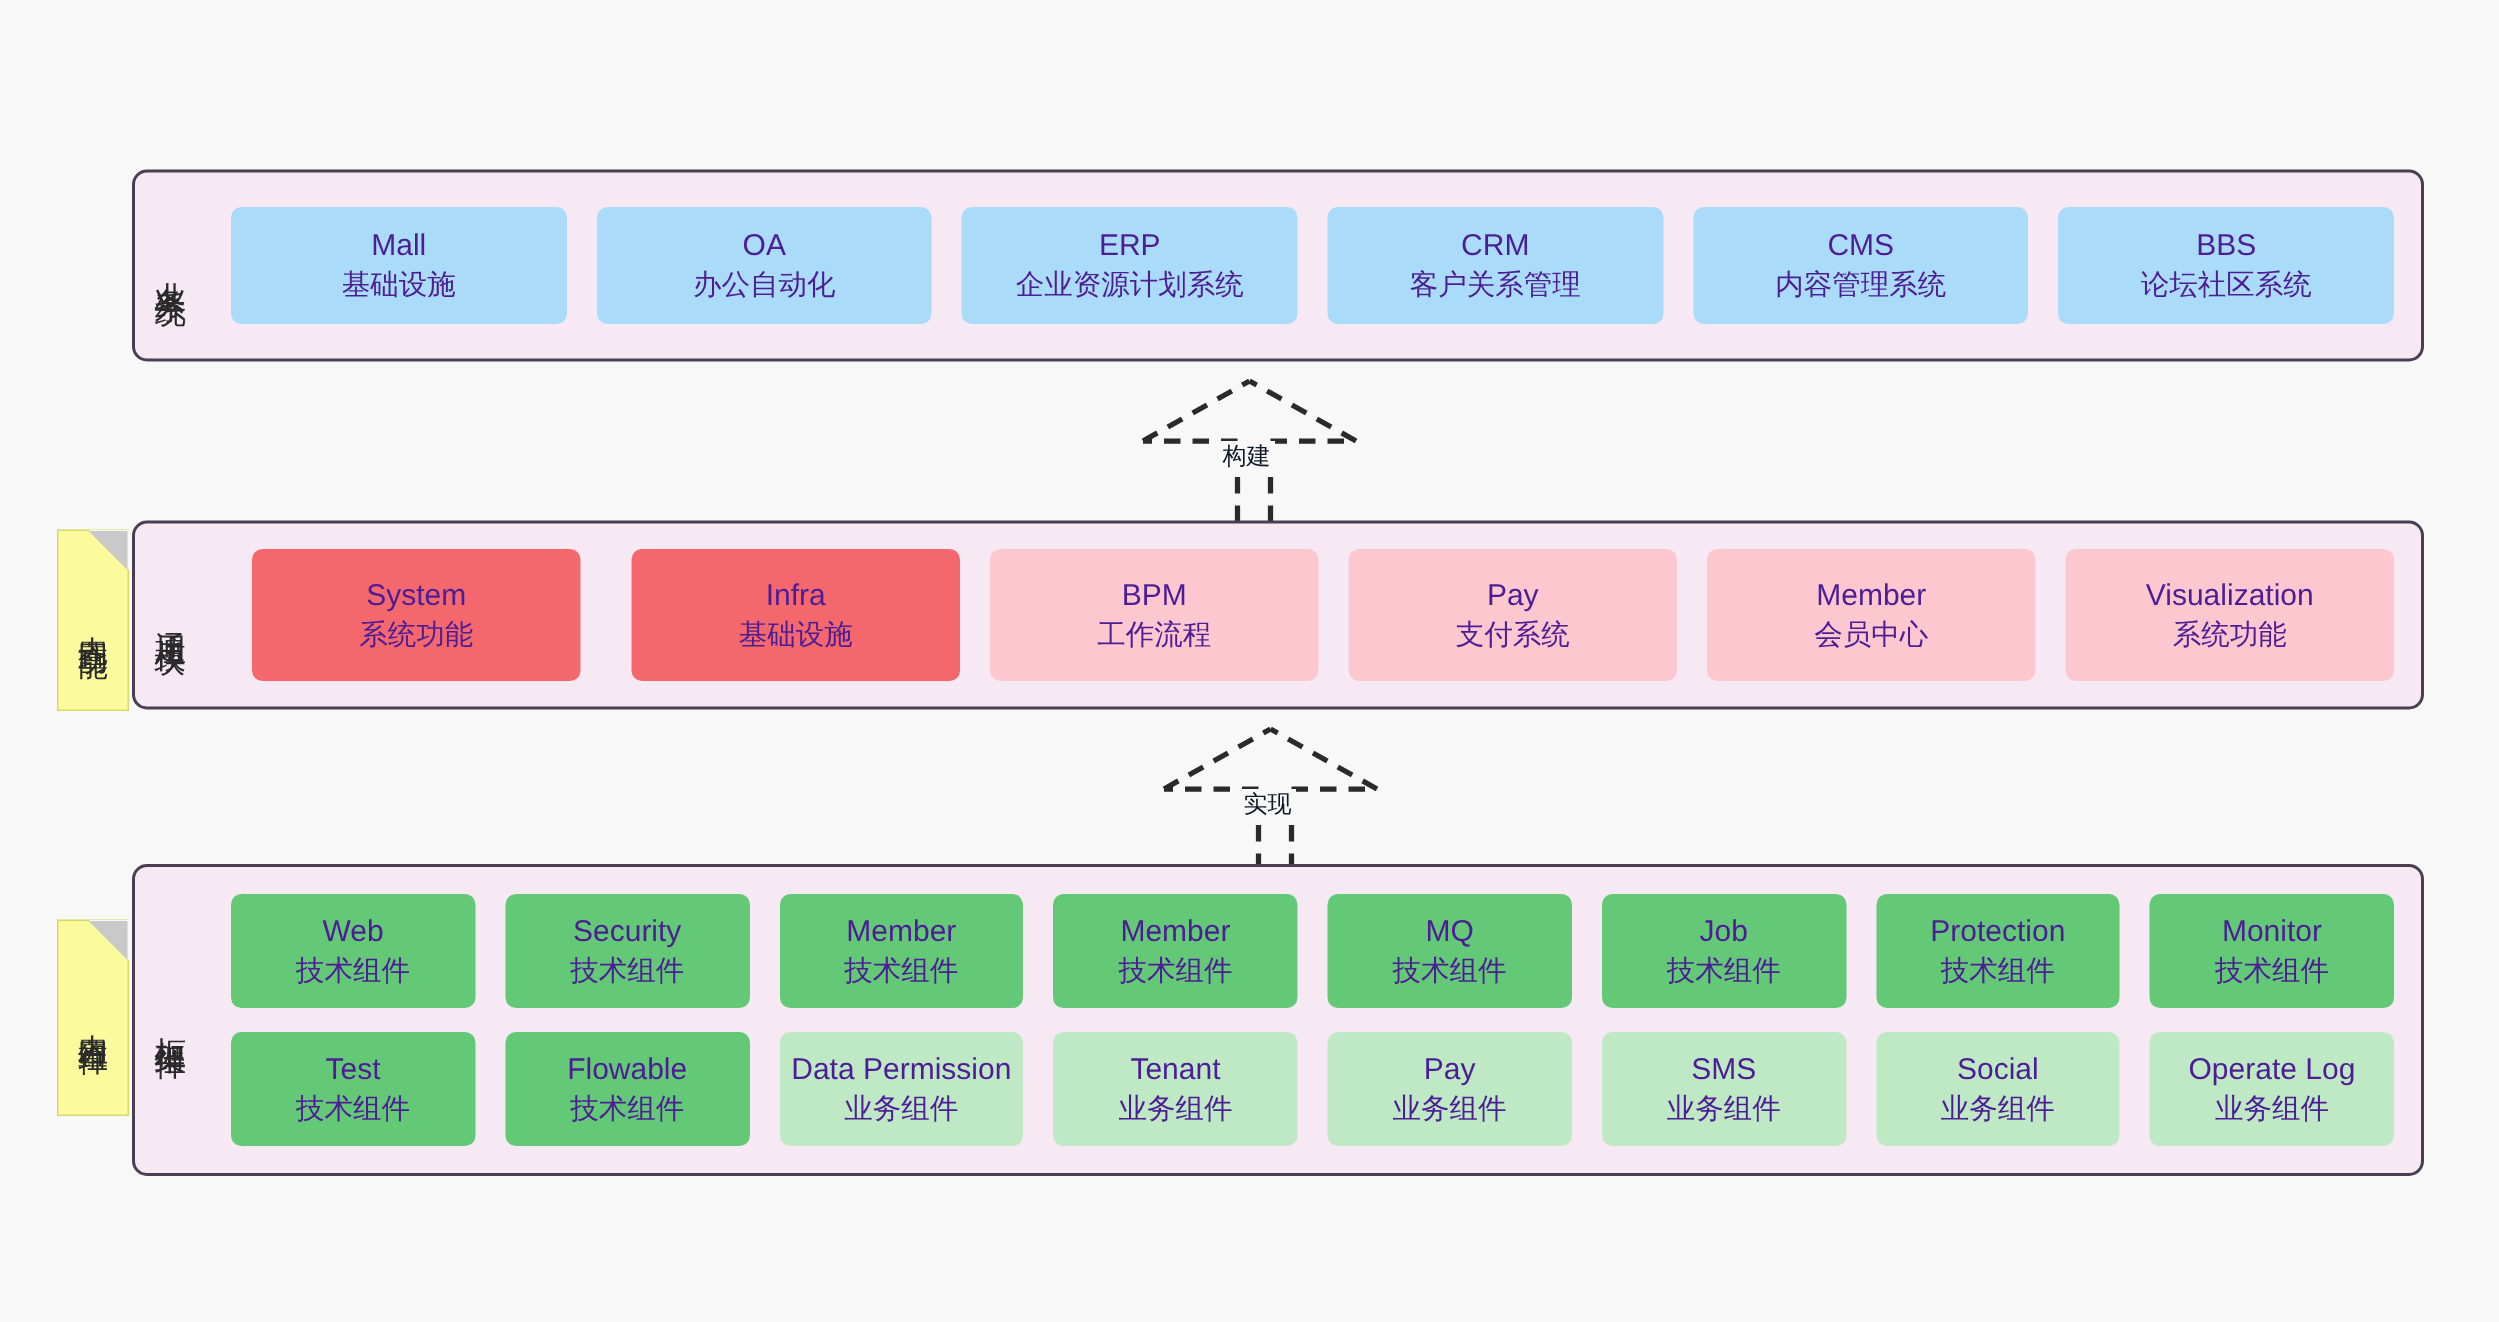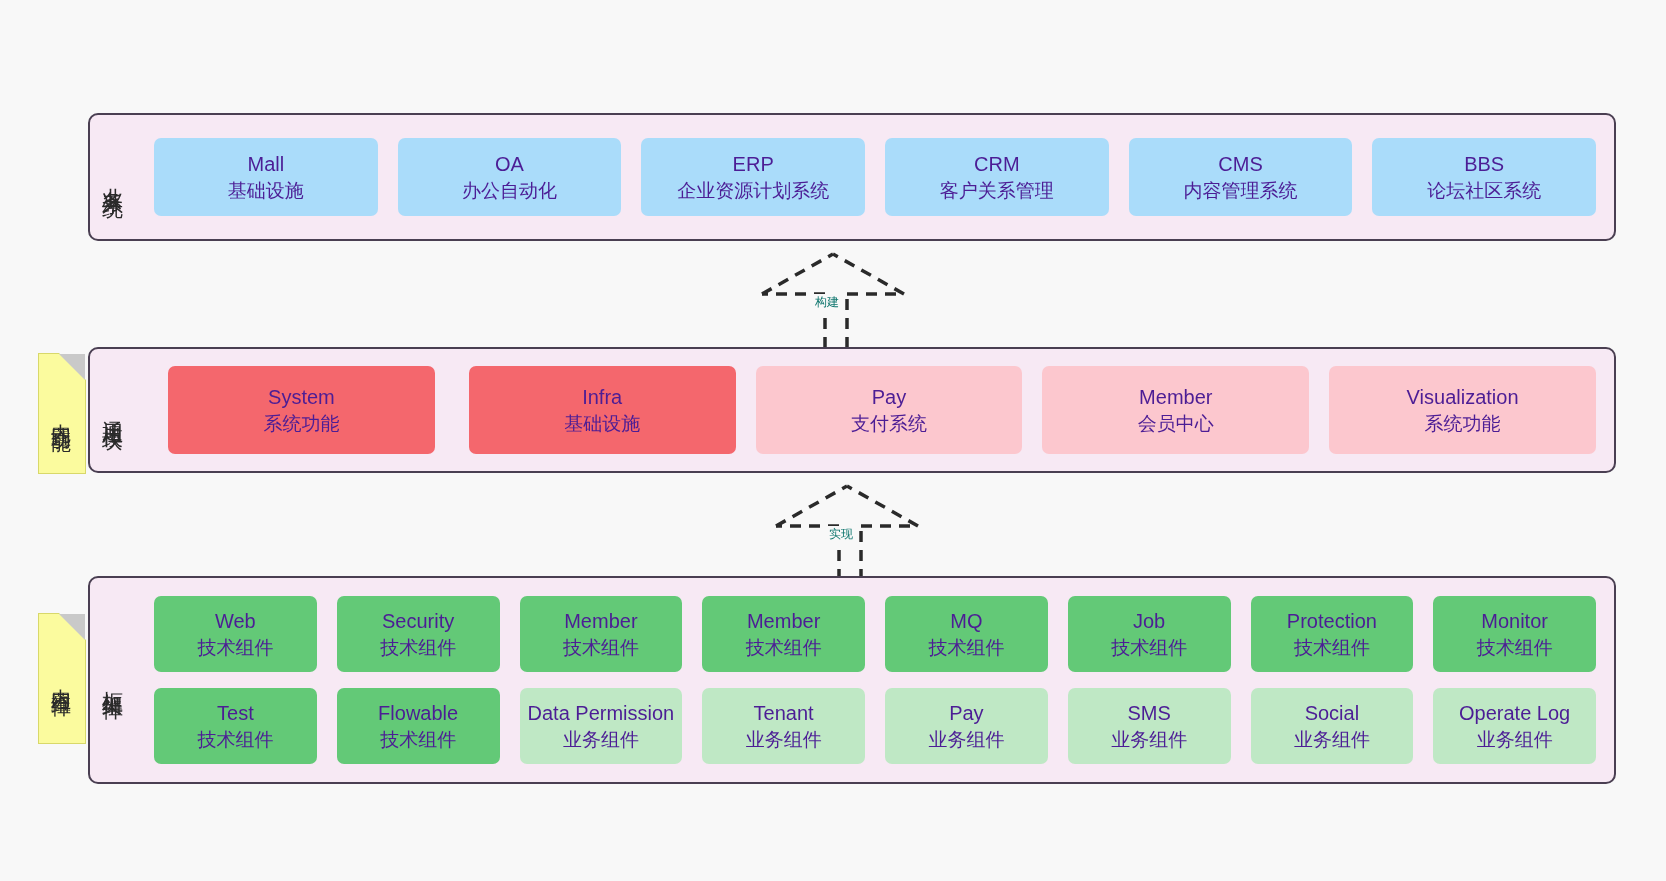--- a/index.html
+++ b/index.html
@@ -112,22 +112,22 @@
     top: -1px; right: -1px;
     width: 27px; height: 27px;
     background: #f8f8f8;
     clip-path: polygon(0 0, 100% 0, 100% 100%);
   }
 
   
   .arrow { position: absolute; }
   .arrow-label {
     position: absolute;
-    font-size: 12px;
-    color: #0f766e;
+    font-size: 16px;
+    color: #0f172a;
     background: #f8f8f8;
     padding: 0 3px;
     user-select: none;
     white-space: nowrap;
   }
 </style>
 </head>
 <body>
 
 <div id="canvas">
@@ -184,20 +184,24 @@
       <div class="row">
         <div class="node red h-module">
           <span class="t1">System</span>
           <span class="t2">系统功能</span>
         </div>
         <div class="node red h-module">
           <span class="t1">Infra</span>
           <span class="t2">基础设施</span>
         </div>
         <div class="node pink h-module">
+          <span class="t1">BPM</span>
+          <span class="t2">工作流程</span>
+        </div>
+        <div class="node pink h-module">
           <span class="t1">Pay</span>
           <span class="t2">支付系统</span>
         </div>
         <div class="node pink h-module">
           <span class="t1">Member</span>
           <span class="t2">会员中心</span>
         </div>
         <div class="node pink h-module">
           <span class="t1">Visualization</span>
           <span class="t2">系统功能</span>

